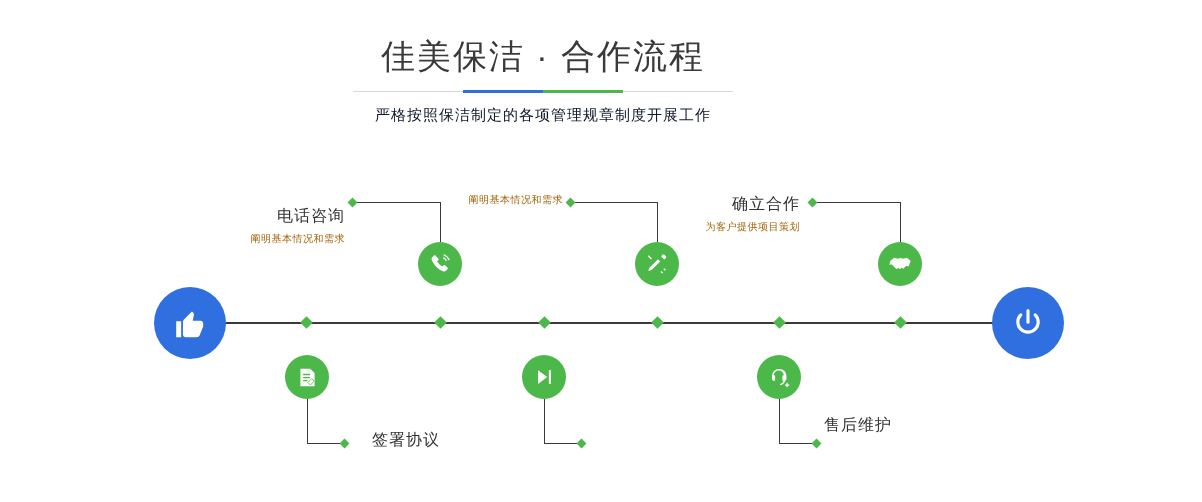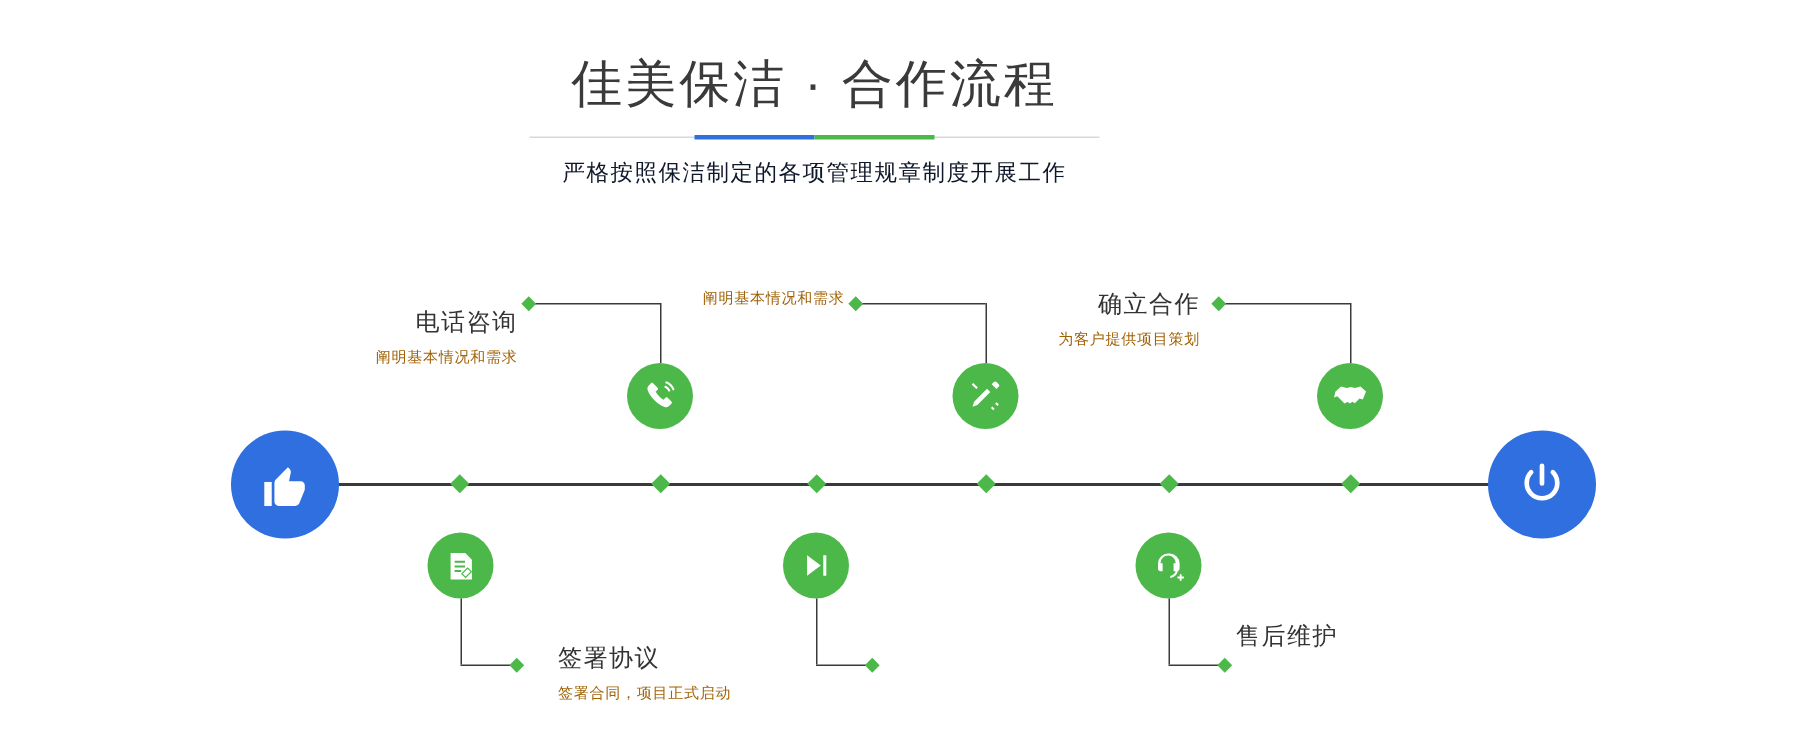--- a/index.html
+++ b/index.html
@@ -263,21 +263,20 @@
           <path d="M7.4 8.2h7.2v1.4H7.4zM7.4 11.4h7.2v1.4H7.4zM7.4 14.6h4.6V16H7.4z" fill="#4cb849"></path>
           <path d="M16.4 13.2l2.6 2.6-4 4-2.6-2.6z" fill="#ffffff" stroke="#4cb849" stroke-width="0.8"></path>
         </svg>
       </span>
     </div>
     <div class="vline" style="left:307px; top:239px; height:44px;"></div>
     <div class="hline" style="left:307px; top:283px; width:37px;"></div>
     <div class="tip" style="left:341px; top:280px;"></div>
     <div class="lbl" style="left:352px; top:269px;margin-left:20px;">
       <div class="name">签署协议</div>
-      <div class="desc">签署合同，项目正式启动</div>
     </div>
 
     <div class="bubble" style="left:522px; top:195px;">
       <span>
         <svg width="22" height="22" viewBox="0 0 24 24" fill="#ffffff">
           <path d="M5.5 4.5l10 7.5-10 7.5z"></path>
           <path d="M17.3 4.5h2.2v15h-2.2z"></path>
         </svg>
       </span>
     </div>

